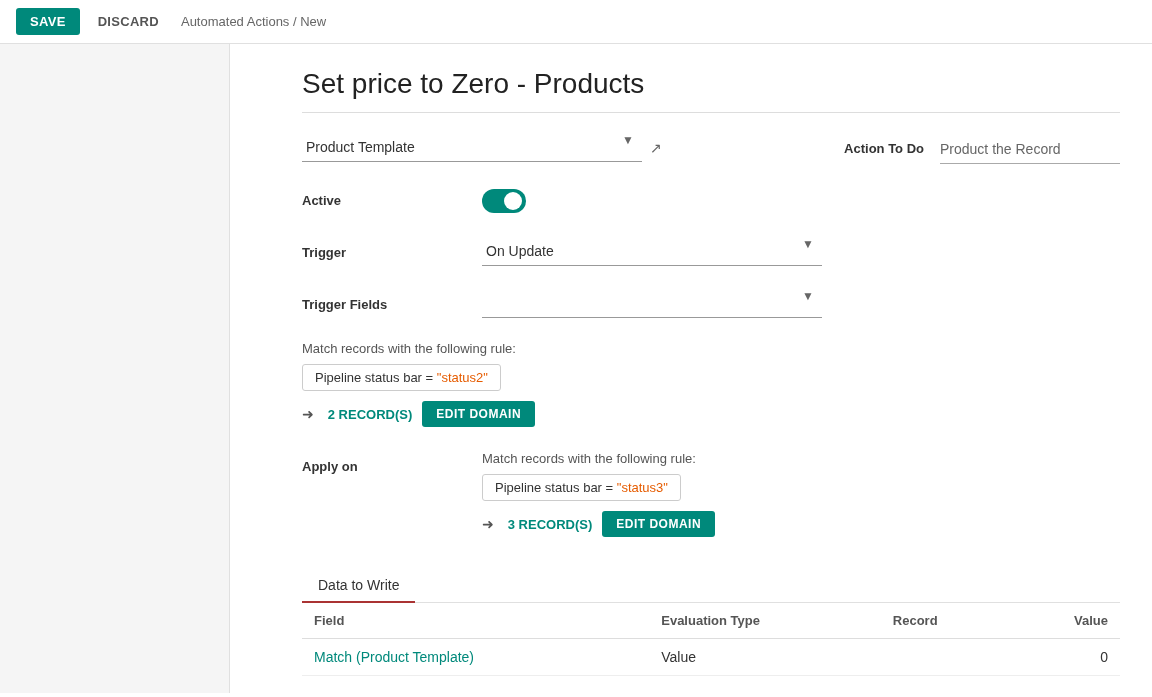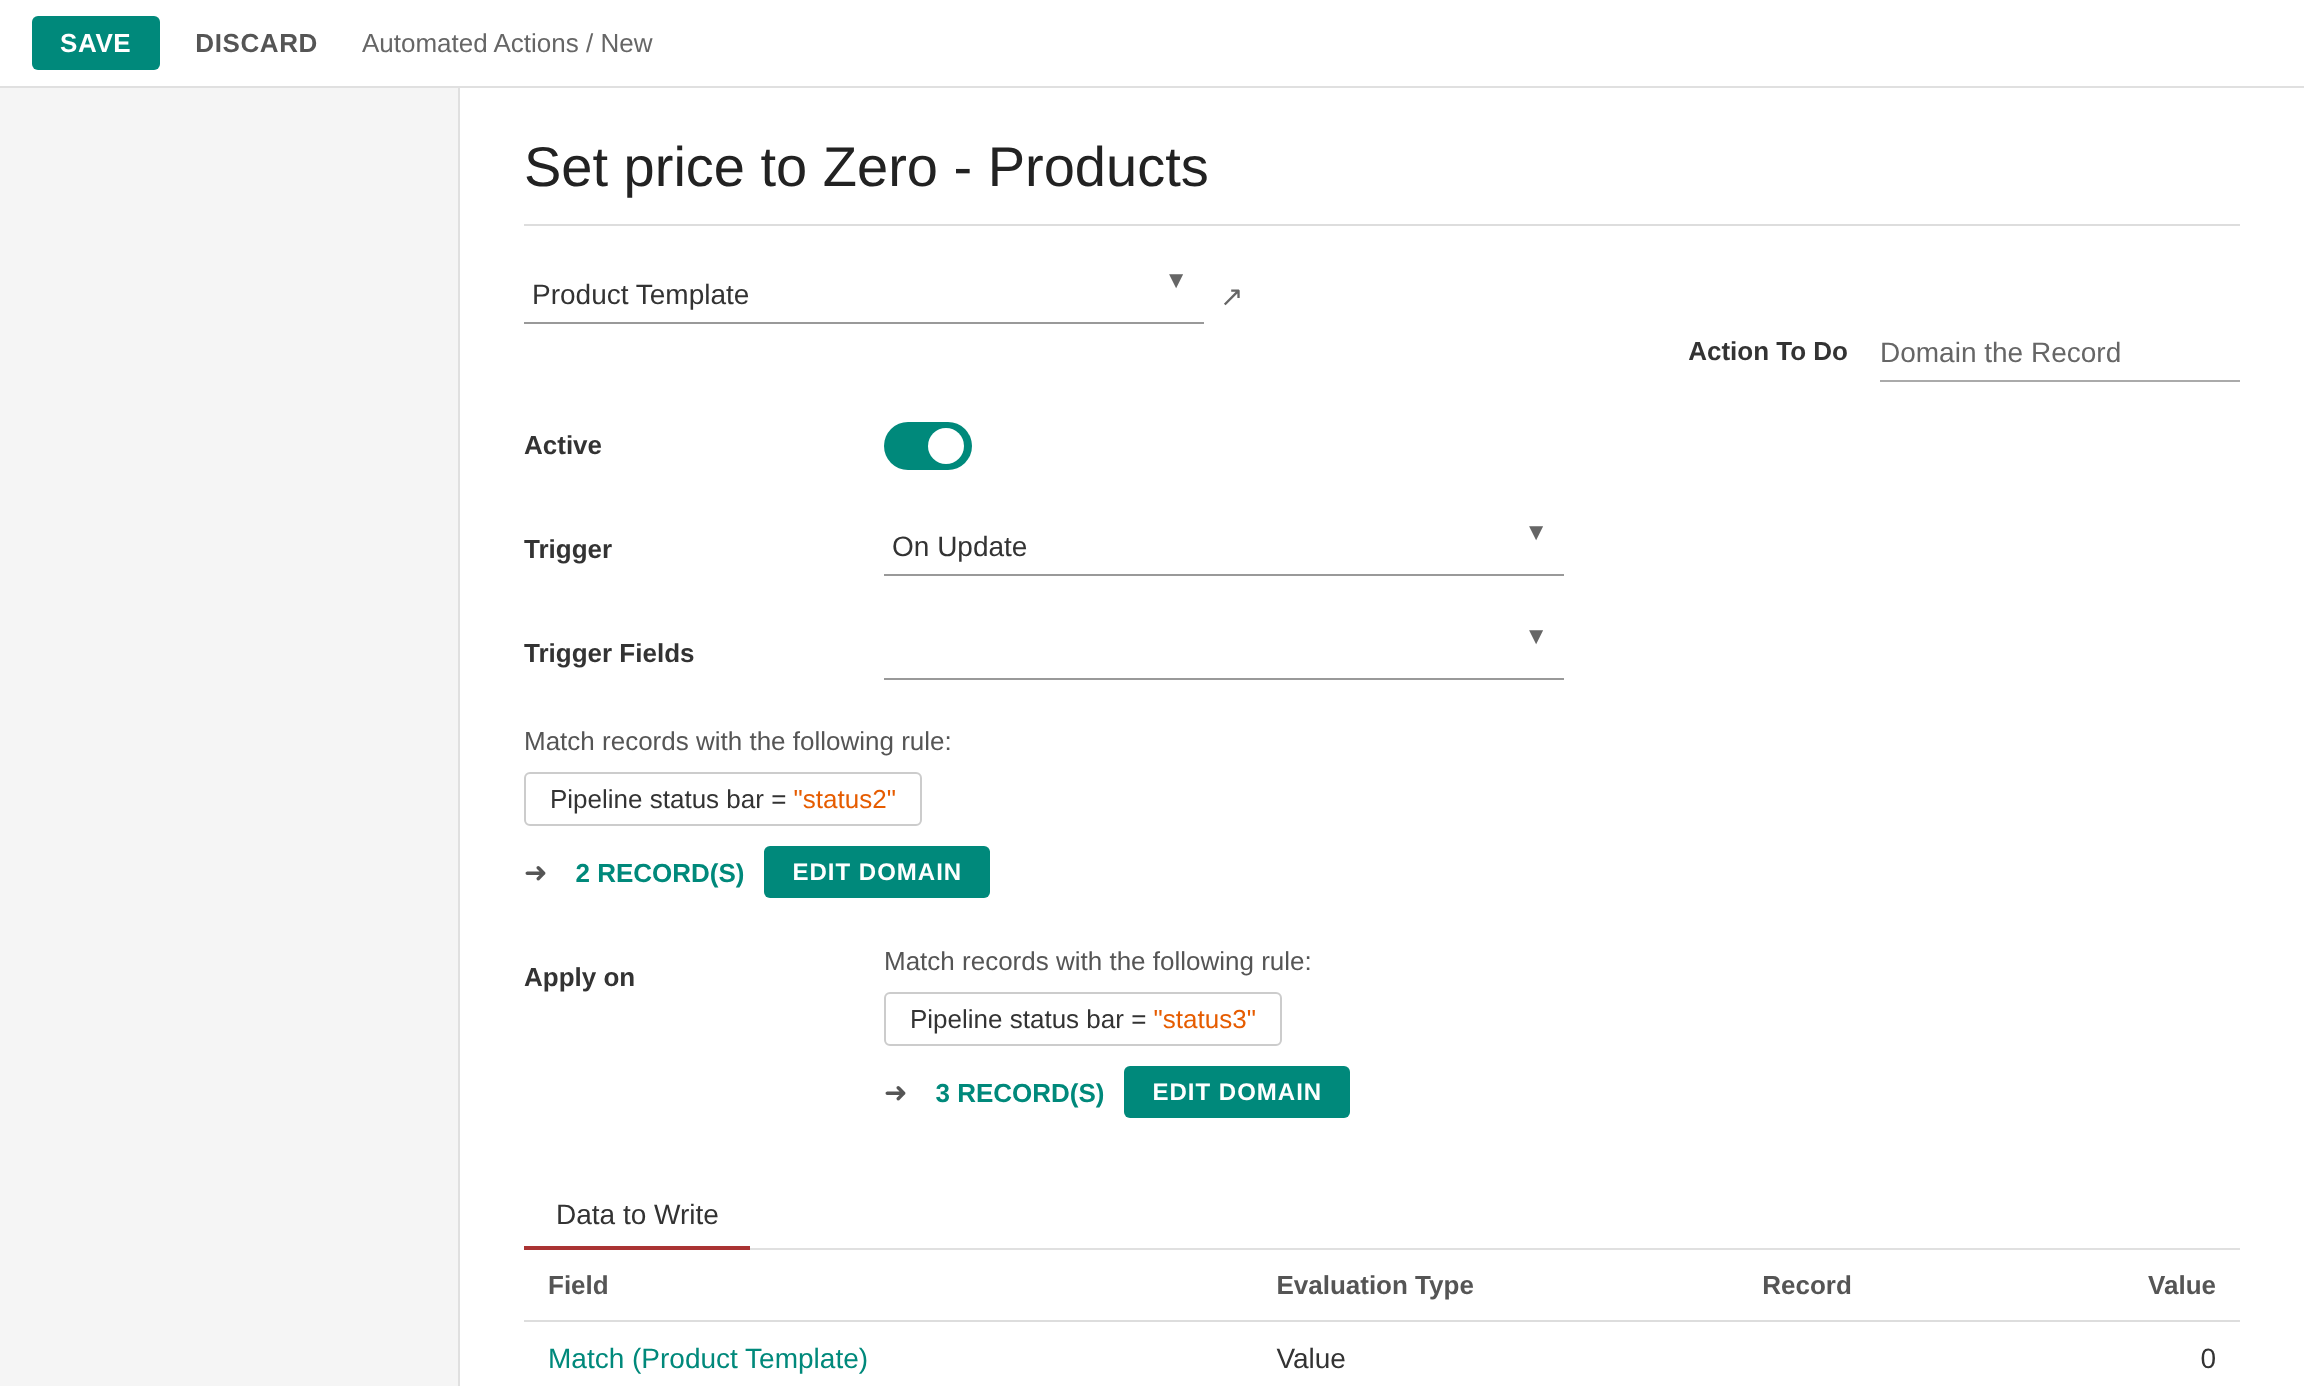--- a/index.html
+++ b/index.html
@@ -41,20 +41,21 @@
       font-size: 13px;
       font-weight: 600;
       cursor: pointer;
       text-transform: uppercase;
       letter-spacing: 0.3px;
     }
 
     .layout {
       display: flex;
       height: calc(697px - 48px);
+      gap: 40px;
     }
 
     .sidebar {
       width: 230px;
       background: #f5f5f5;
       border-right: 1px solid #e0e0e0;
       flex-shrink: 0;
     }
 
     .main-content {
@@ -126,21 +127,20 @@
       color: #666;
       cursor: pointer;
       font-size: 14px;
     }
 
     .action-to-do-section {
       display: flex;
       align-items: flex-start;
       margin-left: 32px;
       padding-top: 0;
-      margin-top: 27px;
     }
 
     .action-label {
       font-weight: 600;
       color: #333;
       font-size: 13px;
       margin-right: 16px;
       padding-top: 8px;
     }
 
@@ -332,21 +332,21 @@
             <select class="field-select">
               <option>Product Template</option>
             </select>
             <span class="dropdown-arrow">▼</span>
           </div>
           <span class="external-link-icon">↗</span>
         </div>
 
         <div class="action-to-do-section">
           <div class="action-label">Action To Do</div>
-          <div class="action-value">Domain the Record</div>
+          <div class="action-value">Product the Record</div>
         </div>
       </div>
 
       <div class="form-row">
         <div class="form-label">Active</div>
         <div class="form-field toggle-wrapper">
           <label class="toggle">
             <input type="checkbox" checked="" style="">
             <span class="toggle-slider"></span>
           </label>

